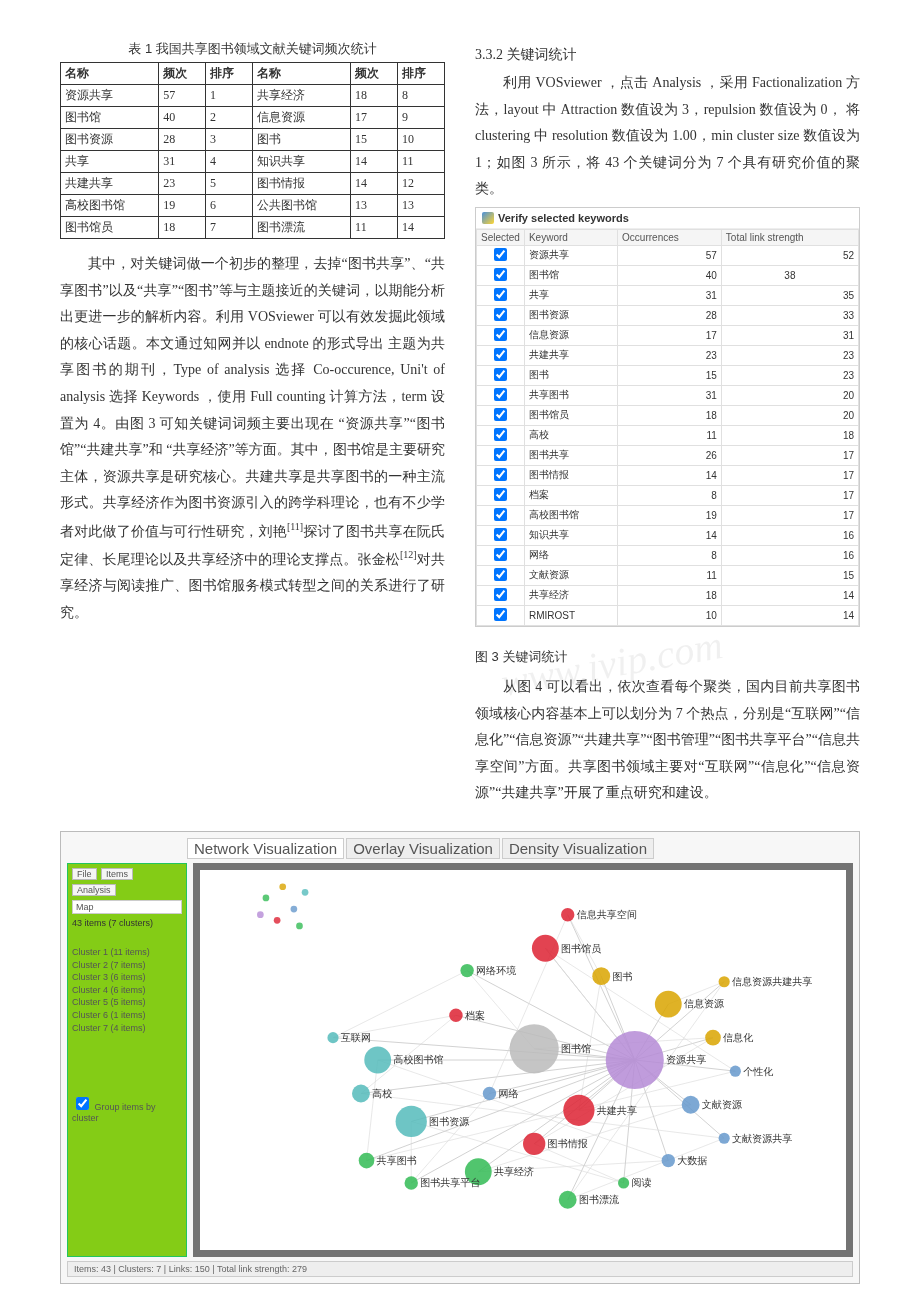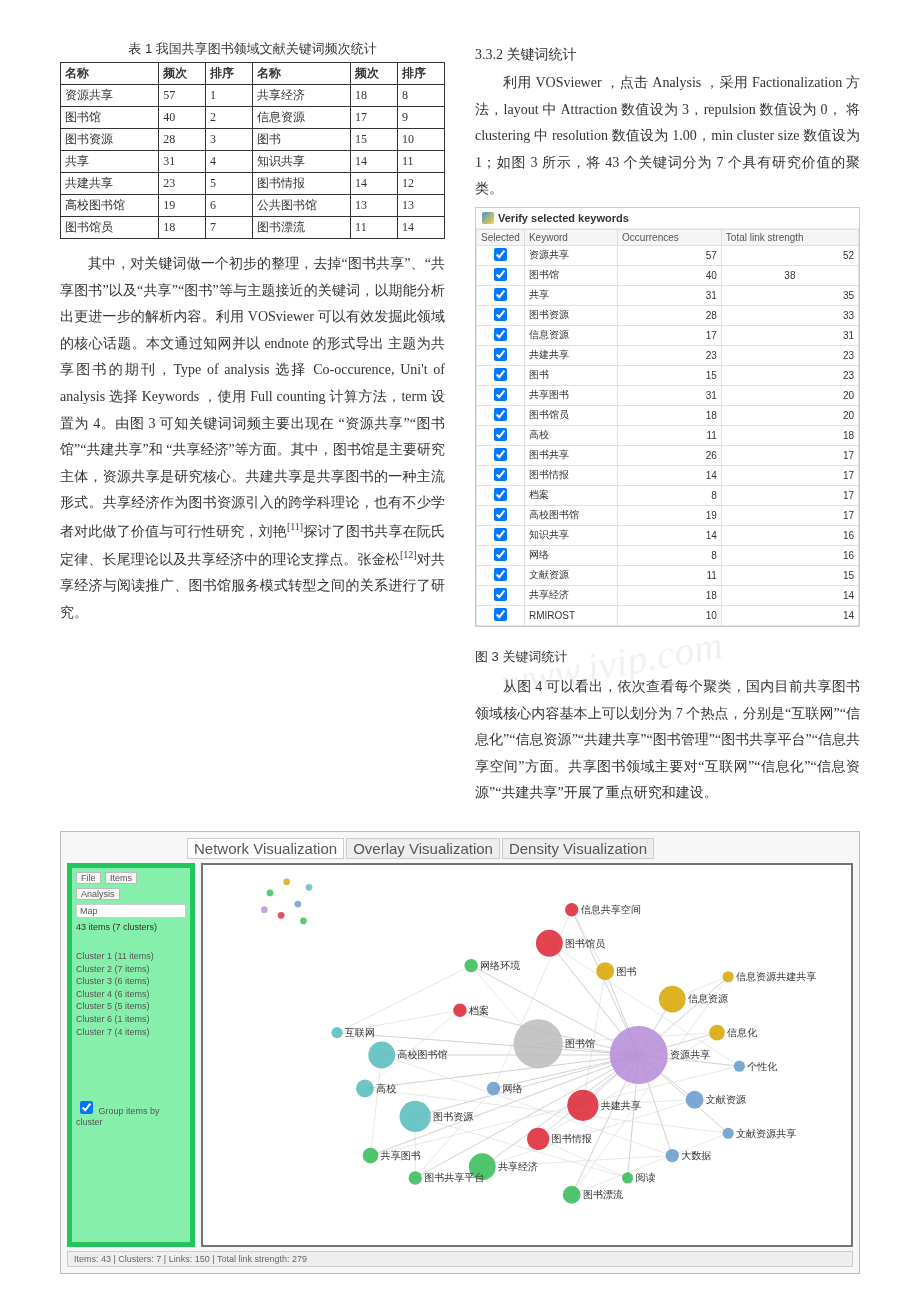--- a/index.html
+++ b/index.html
@@ -130,38 +130,38 @@
   .fig4-tabs span {
     background: #eee;
     border: 1px solid #ccc;
     padding: 1px 6px;
     font-size: 15px;
   }
   .fig4-tabs span.active { background: #fff; }
   .fig4-body { display: flex; gap: 6px; }
   .fig4-side {
     width: 110px;
-    background: #86efac;
-    border: 5px solid #22c55e;
+    background: #84cc16;
+    border: 1px solid #22c55e;
     padding: 4px;
     font-size: 9px;
   }
   .fig4-side .btns span {
     display: inline-block;
     border: 1px solid #bbb;
     background: #f5f5f5;
     padding: 0 4px;
     margin-right: 2px;
     margin-bottom: 4px;
   }
   .fig4-side .cluster-line { line-height: 1.4; color: #555; }
   .fig4-svgwrap {
     flex: 1;
     background: #fff;
-    border: 2px solid #737373;
+    border: 7px solid #737373;
     height: 380px;
     position: relative;
   }
   .fig4-status {
     margin-top: 4px;
     background: #eee;
     border: 1px solid #ccc;
     padding: 2px 6px;
     font-size: 9px;
     color: #666;

